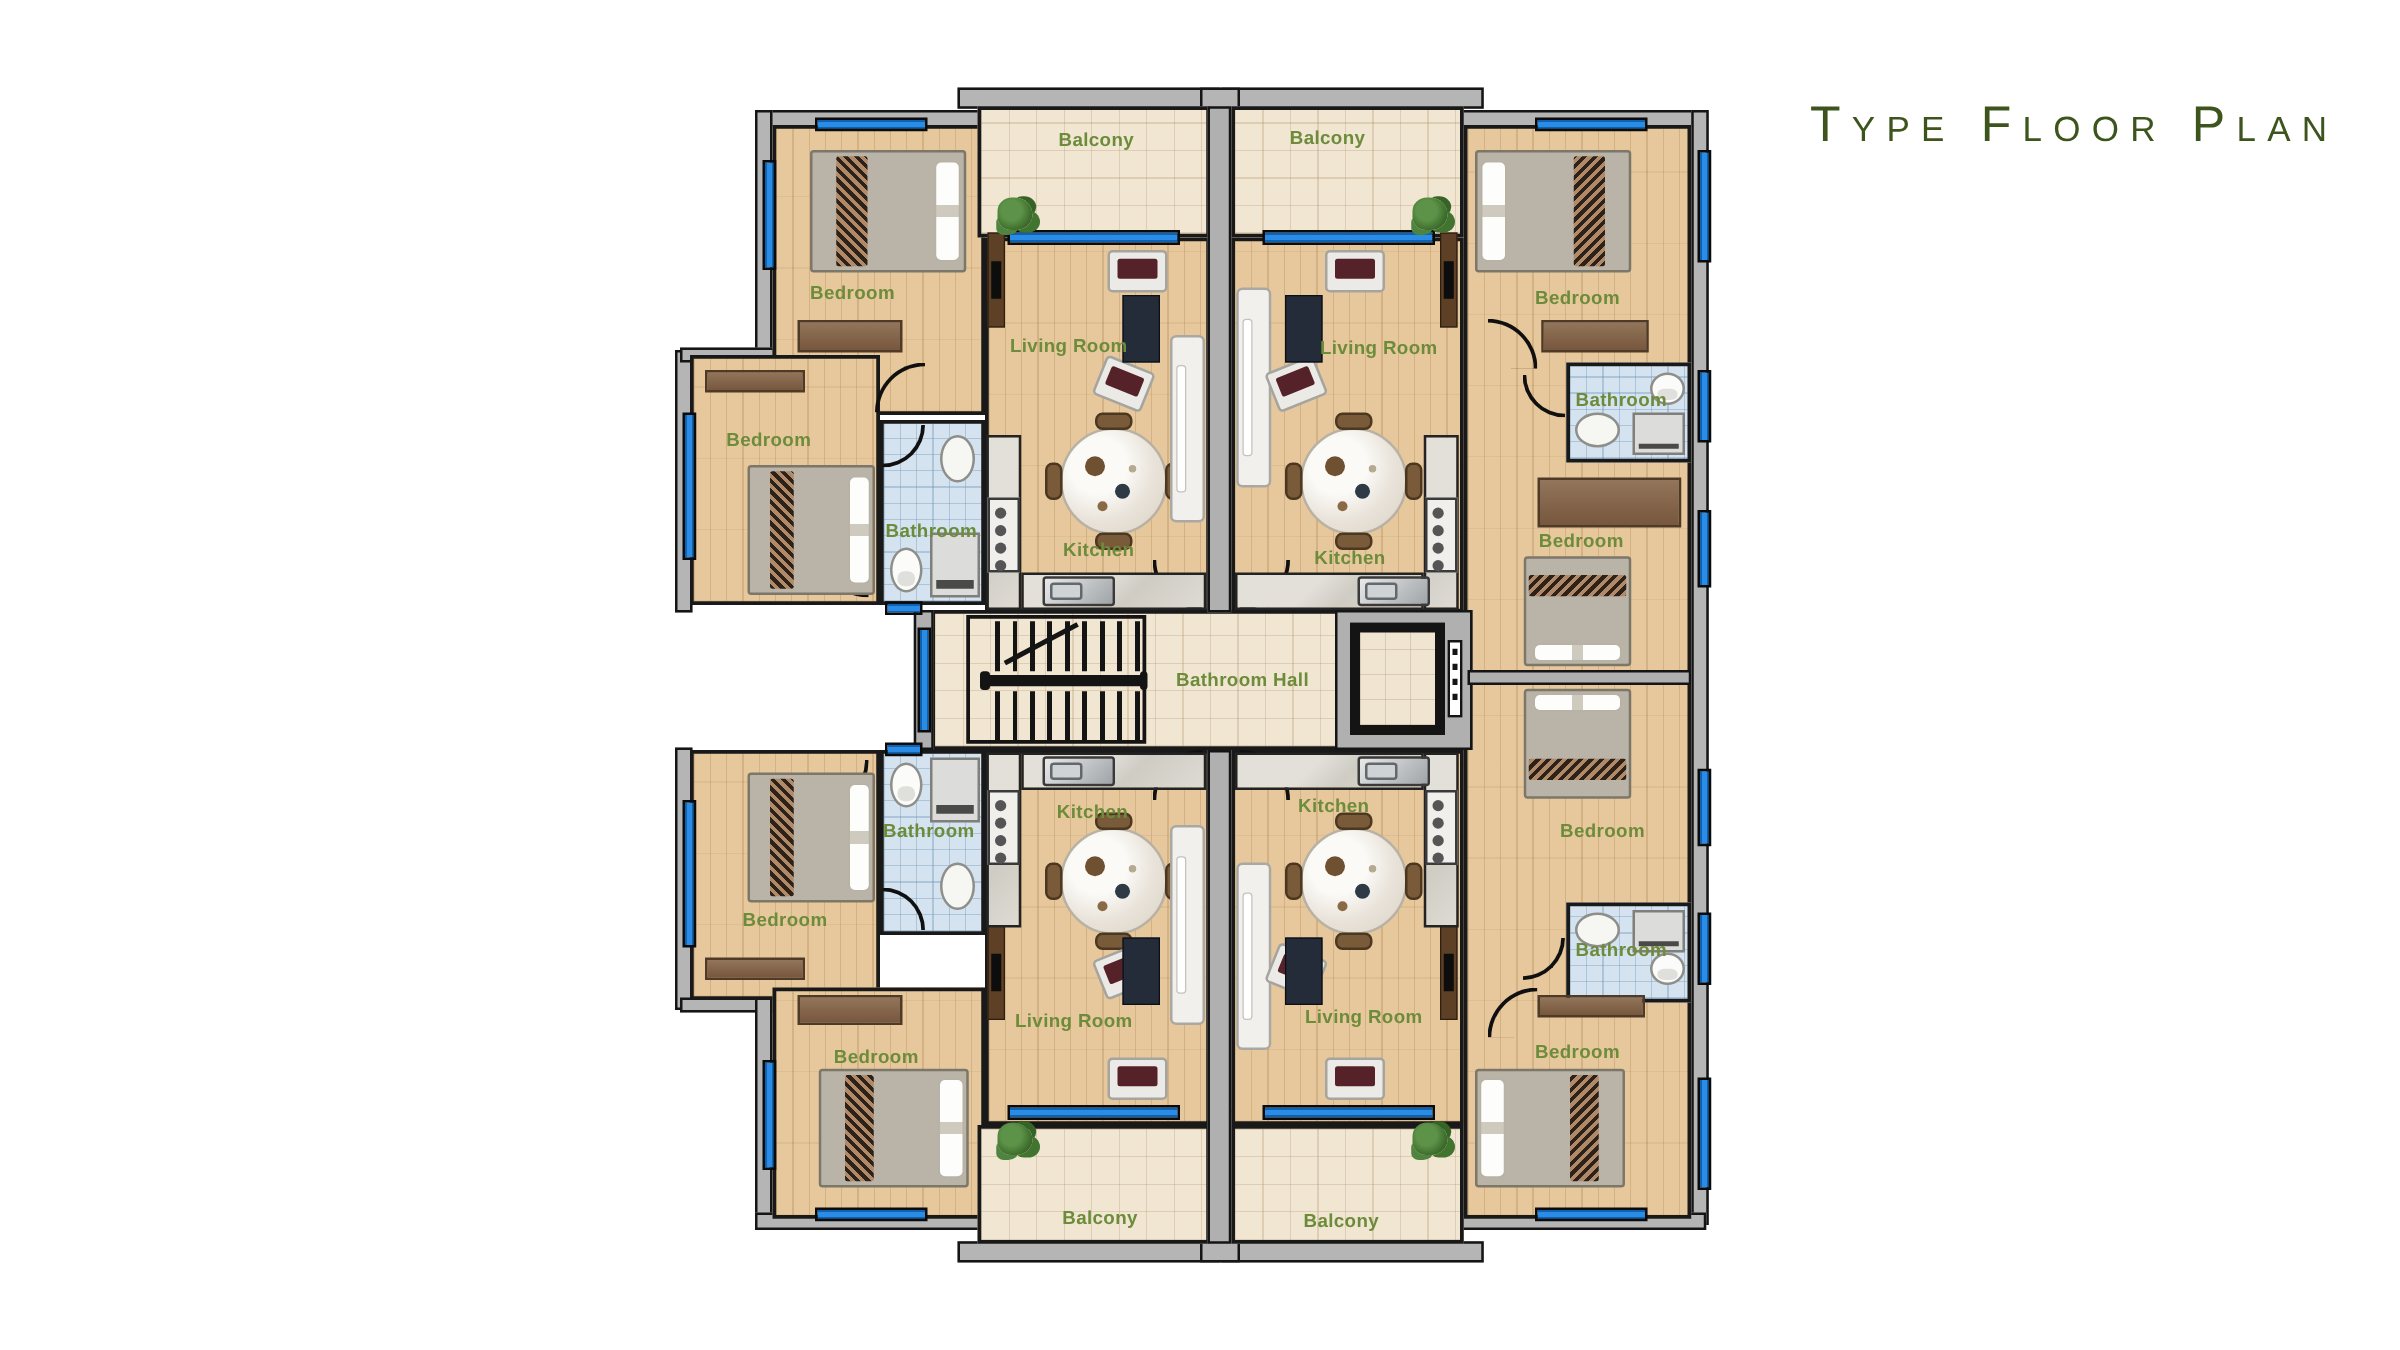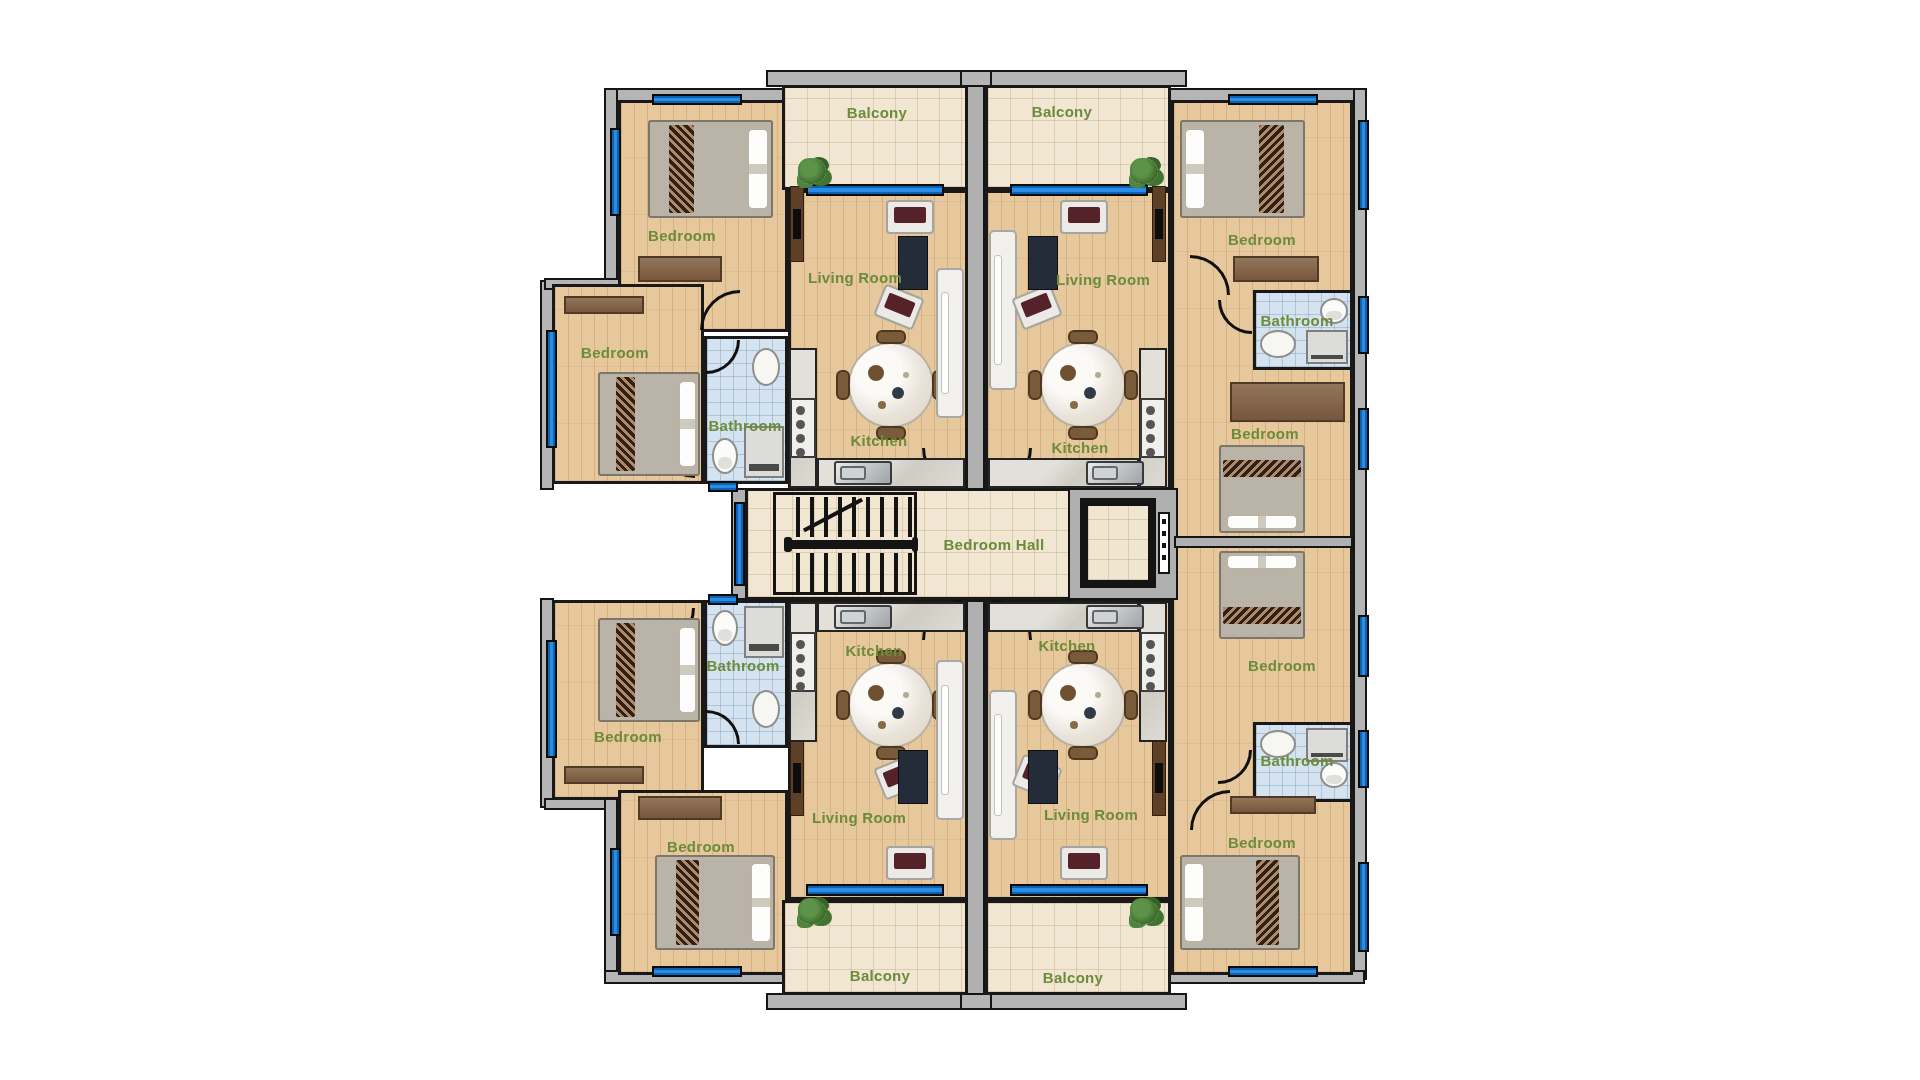--- a/index.html
+++ b/index.html
@@ -283,27 +283,28 @@
   <div class="rl" style="left:682px;top:235px;">Bedroom</div>
   <div class="rl" style="left:855px;top:277px;">Living Room</div>
   <div class="rl" style="left:1103px;top:279px;">Living Room</div>
   <div class="rl" style="left:1262px;top:239px;">Bedroom</div>
   <div class="rl" style="left:1297px;top:320px;">Bathroom</div>
   <div class="rl" style="left:615px;top:352px;">Bedroom</div>
   <div class="rl" style="left:745px;top:425px;">Bathroom</div>
   <div class="rl" style="left:879px;top:440px;">Kitchen</div>
   <div class="rl" style="left:1080px;top:447px;">Kitchen</div>
   <div class="rl" style="left:1265px;top:433px;">Bedroom</div>
-  <div class="rl" style="left:994px;top:544px;">Bedroom Hall</div>
+  <div class="rl" style="left:994px;top:544px;">Bathroom Hall</div>
   <div class="rl" style="left:874px;top:650px;">Kitchen</div>
   <div class="rl" style="left:1067px;top:645px;">Kitchen</div>
   <div class="rl" style="left:743px;top:665px;">Bathroom</div>
   <div class="rl" style="left:1282px;top:665px;">Bedroom</div>
   <div class="rl" style="left:628px;top:736px;">Bedroom</div>
   <div class="rl" style="left:1297px;top:760px;">Bathroom</div>
   <div class="rl" style="left:859px;top:817px;">Living Room</div>
   <div class="rl" style="left:1091px;top:814px;">Living Room</div>
   <div class="rl" style="left:701px;top:846px;">Bedroom</div>
   <div class="rl" style="left:1262px;top:842px;">Bedroom</div>
   <div class="rl" style="left:880px;top:975px;">Balcony</div>
   <div class="rl" style="left:1073px;top:977px;">Balcony</div>
 
+  <div id="title">Type Floor Plan</div>
 </div>
 
 </body></html>

